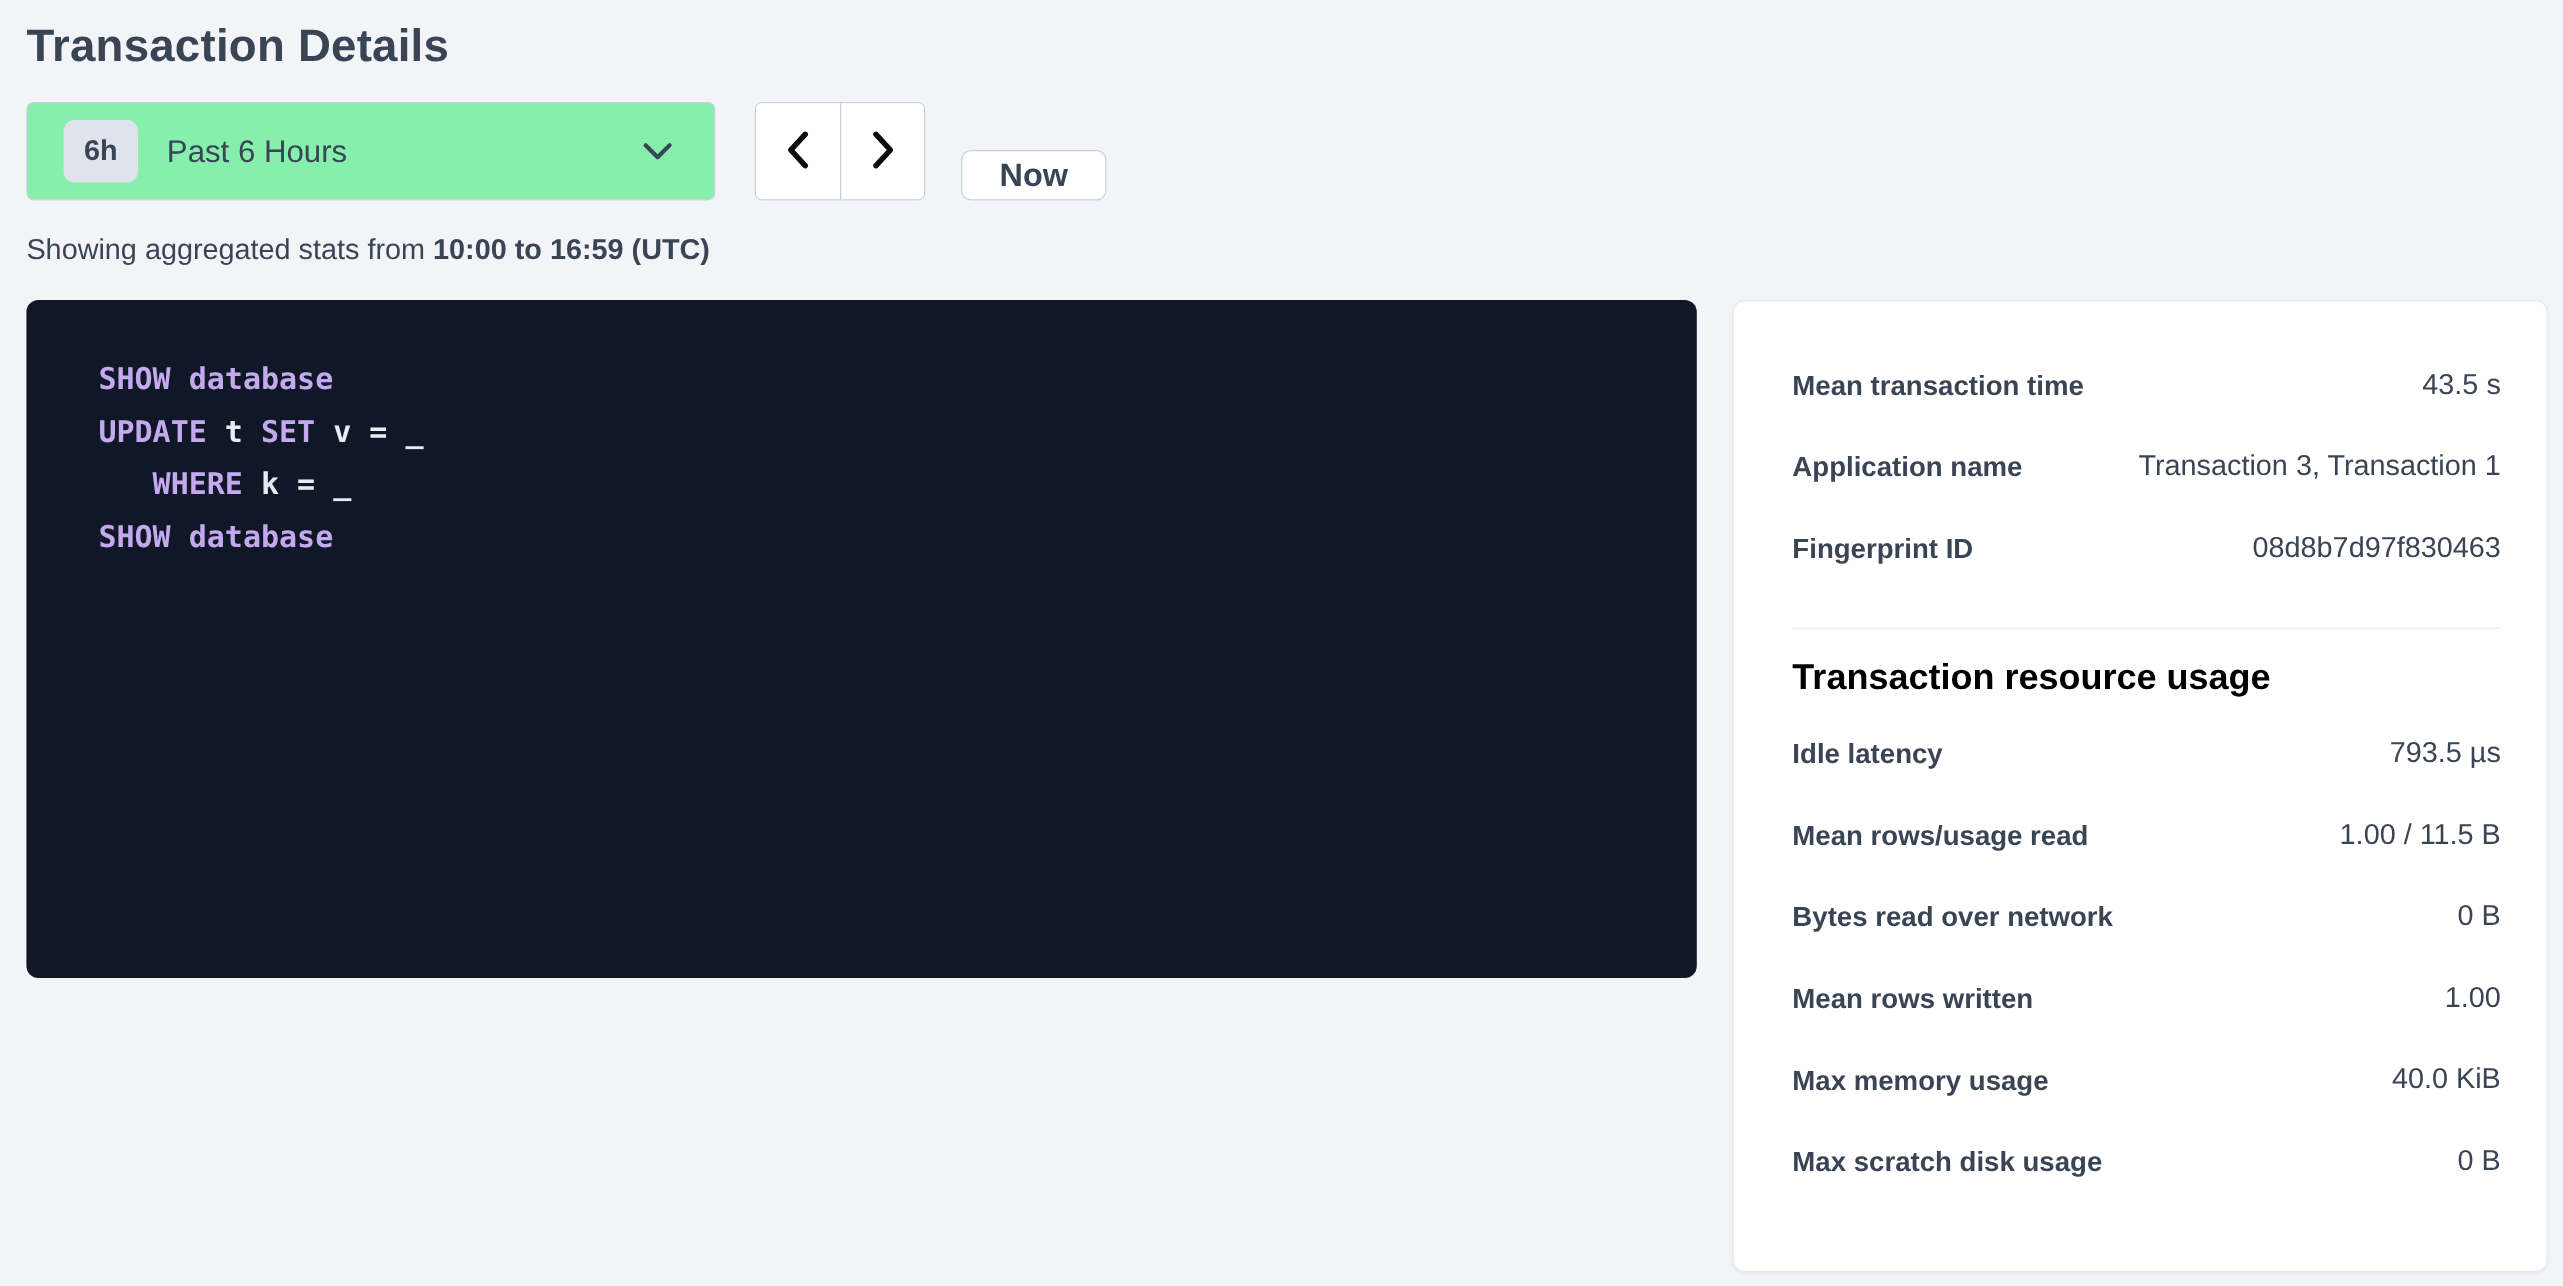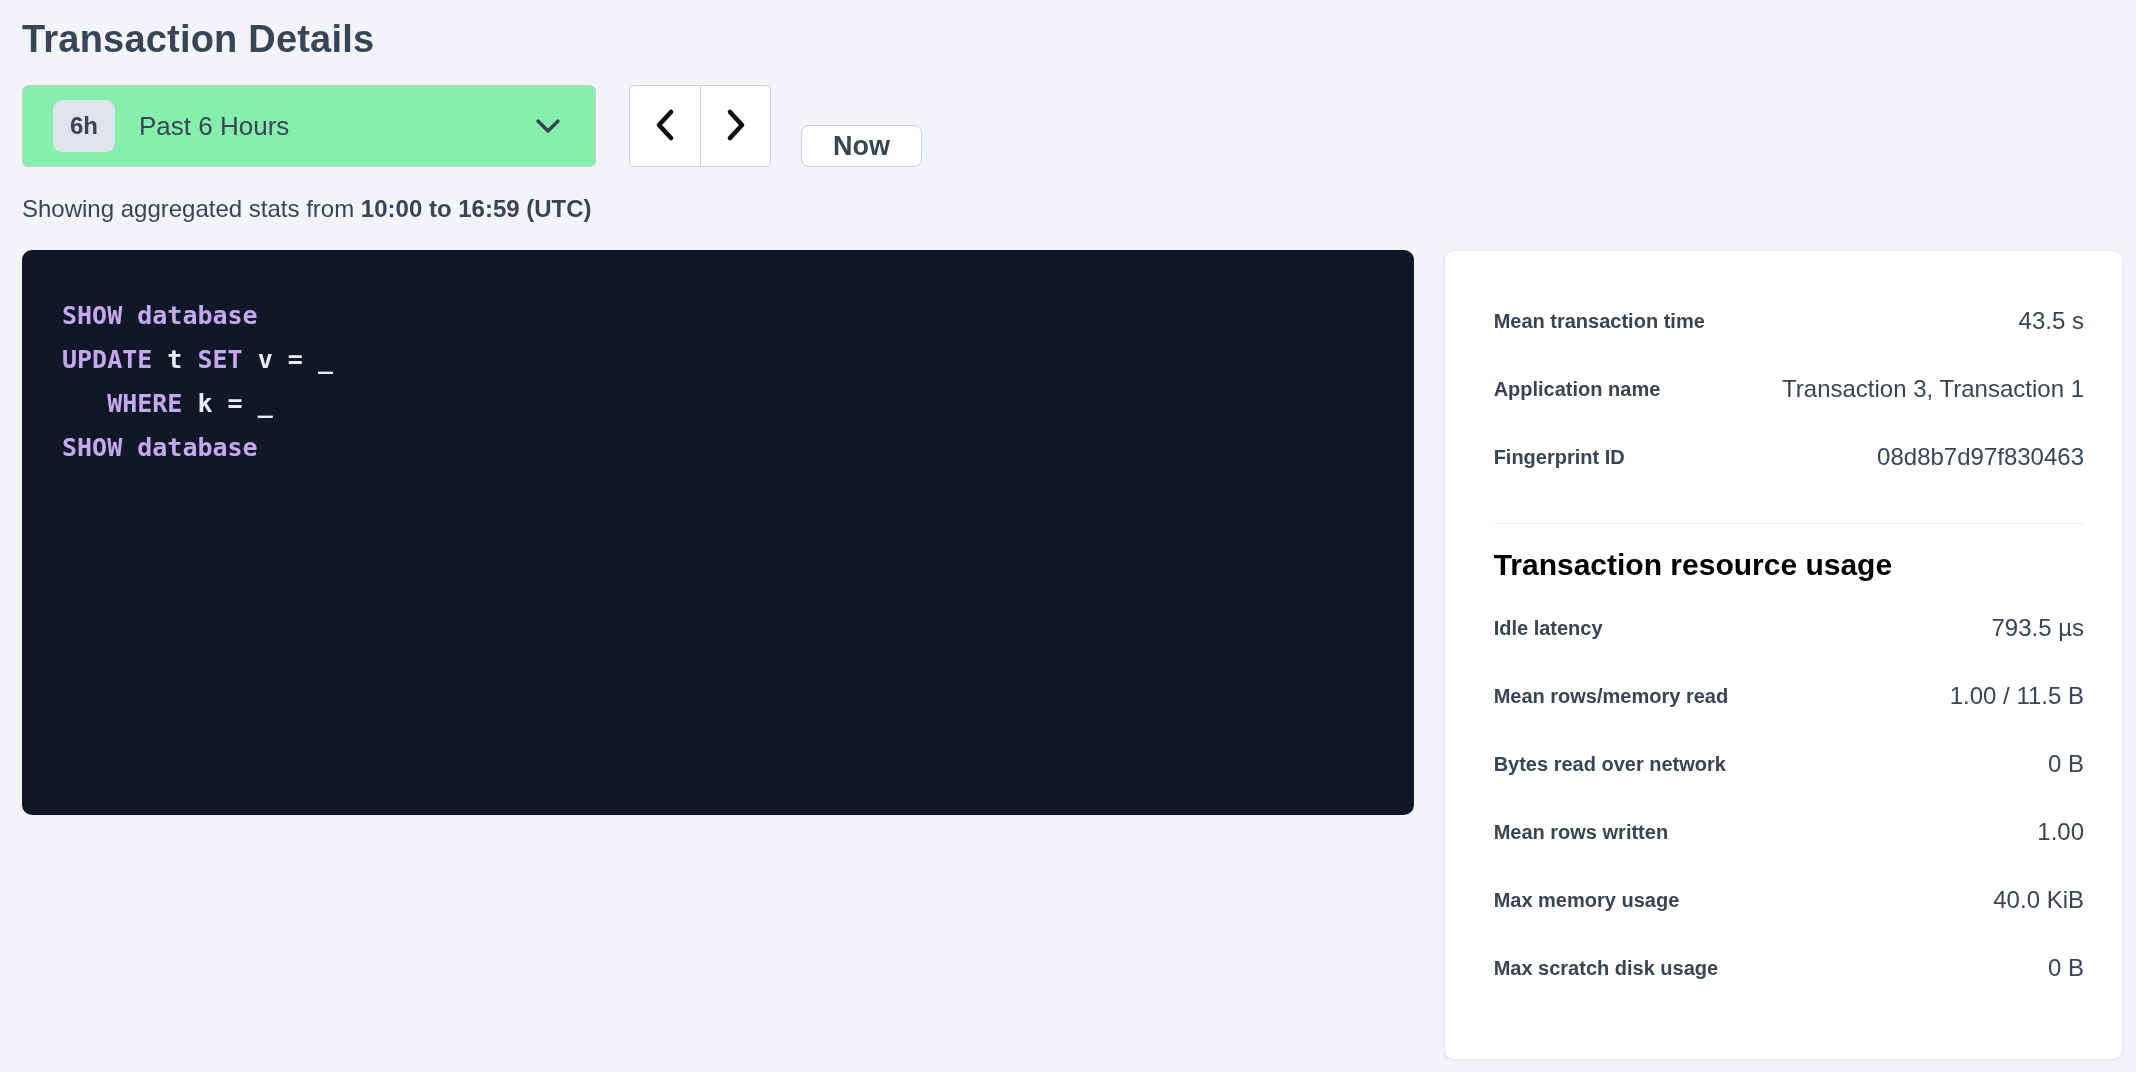--- a/index.html
+++ b/index.html
@@ -99,21 +99,21 @@
     display: flex;
     gap: 30px;
     align-items: flex-start;
   }
 
   .sql-box {
     width: 1393px;
     height: 565px;
     background: #101726;
     border-radius: 10px;
-    padding: 44px 40px;
+    padding: 44px 60px;
   }
   .code-line {
     font-family: "DejaVu Sans Mono", monospace;
     font-size: 25px;
     font-weight: 700;
     line-height: 44px;
     white-space: pre;
   }
   .tok-kw { color: #c4a9ee; white-space: pre; }
   .tok-plain { color: #e7ebf3; white-space: pre; }
@@ -128,21 +128,21 @@
     box-shadow: 0 1px 3px rgba(57, 68, 85, 0.06);
     padding: 36px 38px 36px 49px;
   }
   .detail-row {
     height: 68px;
     display: flex;
     align-items: center;
     justify-content: space-between;
   }
   .detail-label {
-    font-size: 20px;
+    font-size: 23px;
     font-weight: 700;
     color: #394455;
     white-space: nowrap;
   }
   .detail-value {
     font-size: 24px;
     color: #394455;
     text-align: right;
     white-space: nowrap;
   }
@@ -227,21 +227,21 @@
 
       <hr class="panel-divider">
 
       <h2 class="section-heading">Transaction resource usage</h2>
 
       <div class="detail-row">
         <span class="detail-label">Idle latency</span>
         <span class="detail-value">793.5 µs</span>
       </div>
       <div class="detail-row">
-        <span class="detail-label">Mean rows/memory read</span>
+        <span class="detail-label">Mean rows/usage read</span>
         <span class="detail-value">1.00 / 11.5 B</span>
       </div>
       <div class="detail-row">
         <span class="detail-label">Bytes read over network</span>
         <span class="detail-value">0 B</span>
       </div>
       <div class="detail-row">
         <span class="detail-label">Mean rows written</span>
         <span class="detail-value">1.00</span>
       </div>

